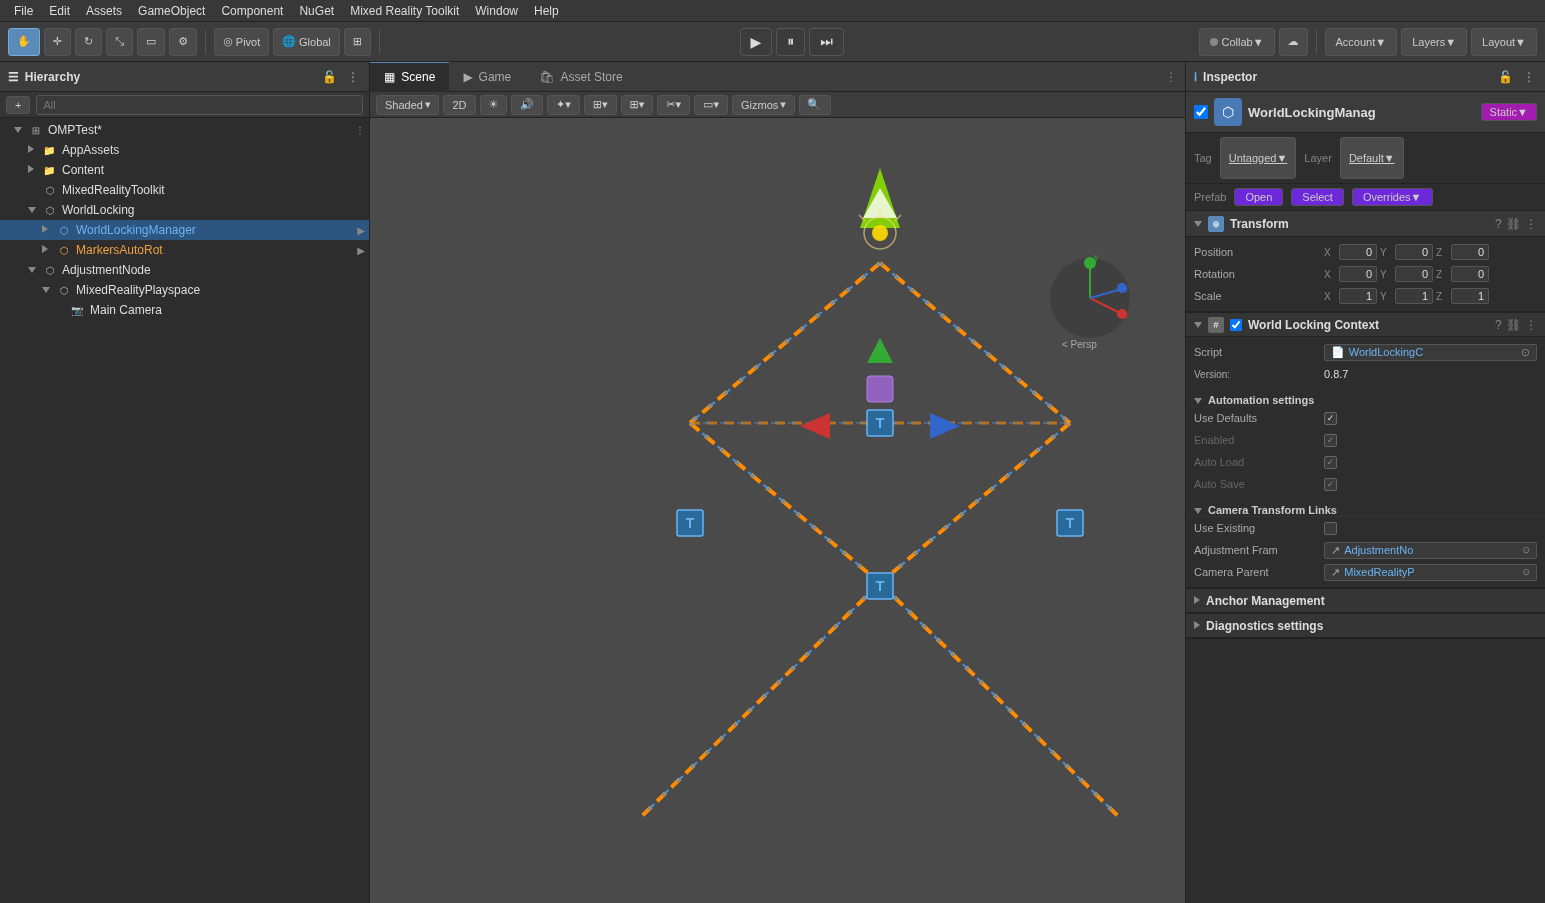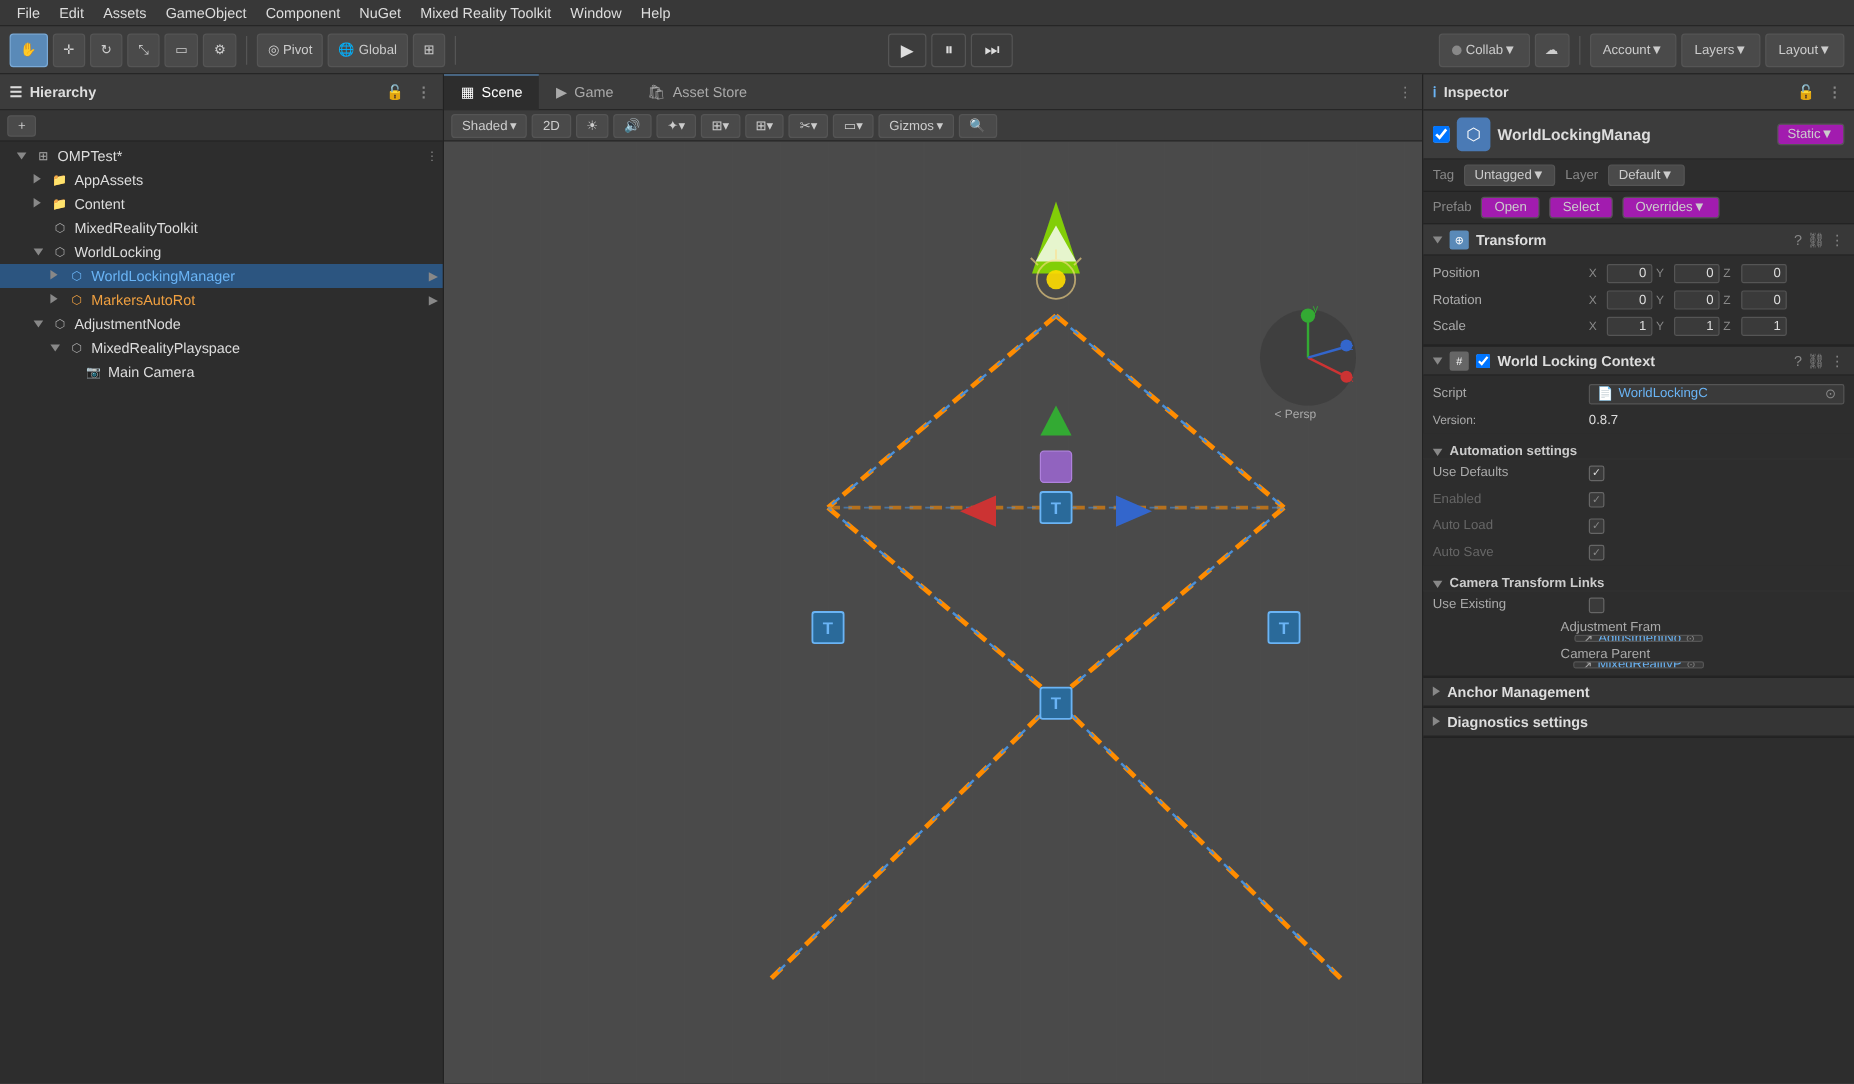--- a/index.html
+++ b/index.html
@@ -58,24 +58,24 @@
     
     #inspector { width: 360px; background: #2d2d2d; border-left: 1px solid #222; display: flex; flex-direction: column; overflow-y: auto; }
     .inspector-header { background: #3c3c3c; height: 30px; display: flex; align-items: center; padding: 0 8px; border-bottom: 1px solid #222; gap: 6px; font-size: 12px; font-weight: bold; position: sticky; top: 0; z-index: 10; }
     .inspector-object { background: #3c3c3c; padding: 6px 8px; border-bottom: 1px solid #222; display: flex; align-items: center; gap: 6px; }
     .object-icon { width: 28px; height: 28px; background: #4a7ab5; border-radius: 4px; display: flex; align-items: center; justify-content: center; color: white; font-size: 14px; }
     .object-checkbox { width: 14px; height: 14px; }
     .object-name { flex: 1; font-size: 13px; font-weight: bold; color: #ddd; }
     .static-btn { background: #a21caf; border: 1px solid #555; border-radius: 3px; color: #ccc; padding: 2px 8px; font-size: 11px; }
     .tag-layer-row { display: flex; align-items: center; padding: 4px 8px; gap: 8px; border-bottom: 1px solid #222; font-size: 11px; }
     .tag-label { color: #888; }
-    .tag-dropdown { background: #4a4a4a; border: 1px solid #555; border-radius: 3px; color: #ccc; padding: 2px 8px; font-size: 11px; cursor: pointer; }
+    .tag-dropdown { background: #4a4a4a; border: 1px solid #555; border-radius: 3px; color: #ccc; padding: 14px 8px; font-size: 11px; cursor: pointer; text-decoration: underline; }
     .prefab-row { display: flex; align-items: center; padding: 4px 8px; gap: 8px; border-bottom: 1px solid #222; font-size: 11px; }
     .prefab-label { color: #888; }
-    .prefab-btn { background: #a21caf; border: 1px solid #555; border-radius: 3px; color: #ccc; padding: 2px 10px; font-size: 11px; cursor: pointer; }
+    .prefab-btn { background: #6d28d9; border: 1px solid #555; border-radius: 3px; color: #ccc; padding: 2px 10px; font-size: 11px; cursor: pointer; }
     .component-header { background: #383838; height: 26px; display: flex; align-items: center; padding: 0 8px; gap: 6px; border-bottom: 1px solid #222; cursor: pointer; }
     .component-collapse { color: #888; font-size: 9px; }
     .component-icon { width: 16px; height: 16px; background: #5a8ab8; border-radius: 2px; display: flex; align-items: center; justify-content: center; font-size: 9px; color: white; }
     .component-title { flex: 1; font-size: 12px; font-weight: bold; color: #ddd; }
     .component-actions { display: flex; gap: 4px; color: #888; }
     .component-body { padding: 4px 0; border-bottom: 1px solid #222; }
     .prop-row { display: flex; align-items: center; padding: 2px 8px; height: 22px; }
     .prop-label { width: 130px; color: #aaa; font-size: 11px; flex-shrink: 0; }
     .xyz-group { display: flex; gap: 3px; align-items: center; flex: 1; }
     .xyz-label { color: #888; font-size: 10px; width: 12px; }
@@ -91,21 +91,21 @@
     .version-label { width: 130px; color: #aaa; font-size: 10px; }
     .version-value { color: #ddd; font-size: 11px; }
     .subsection-header { background: #2d2d2d; height: 22px; display: flex; align-items: flex-end; padding: 0 8px; gap: 6px; border-bottom: 1px solid #333; cursor: pointer; }
     .subsection-collapse { color: #888; font-size: 9px; }
     .subsection-title { flex: 1; font-size: 11px; font-weight: bold; color: #ccc; }
     .checkbox-row { display: flex; align-items: center; padding: 2px 8px; height: 22px; }
     .checkbox-label { width: 130px; color: #aaa; font-size: 11px; }
     .check-box { width: 13px; height: 13px; background: #3a3a3a; border: 1px solid #666; border-radius: 2px; display: flex; align-items: center; justify-content: center; }
     .check-box.checked::after { content: '✓'; font-size: 9px; color: #ddd; }
     .check-box.checked-gray::after { content: '✓'; font-size: 9px; color: #888; }
-    .ref-row { display: flex; align-items: center; padding: 2px 8px; height: 22px; flex-direction: column; }
+    .ref-row { display: flex; align-items: center; padding: 2px 8px; height: 22px; }
     .ref-label { width: 130px; color: #aaa; font-size: 11px; flex-shrink: 0; }
     .ref-value { flex: 1; background: #3a3a3a; border: 1px solid #555; border-radius: 2px; color: #6ab4f5; padding: 1px 6px; font-size: 11px; display: flex; align-items: center; gap: 4px; overflow: hidden; }
     .ref-text { overflow: hidden; text-overflow: ellipsis; white-space: nowrap; font-size: 11px; }
     .ref-icon { color: #888; font-size: 9px; margin-left: auto; }
     .collapsible-section { border-bottom: 1px solid #222; }
     .collapse-arrow-right { display: inline-block; width: 0; height: 0; border-top: 4px solid transparent; border-bottom: 4px solid transparent; border-left: 6px solid #888; }
     .collapse-arrow-down { display: inline-block; width: 0; height: 0; border-left: 4px solid transparent; border-right: 4px solid transparent; border-top: 6px solid #888; }
 
     
     ::-webkit-scrollbar { width: 6px; }
@@ -168,20 +168,21 @@
 
   <div id="hierarchy">
     <div class="panel-header">
       <span>☰</span>
       <span class="panel-title">Hierarchy</span>
       <span class="panel-action-btn">🔓</span>
       <span class="panel-action-btn">⋮</span>
     </div>
     <div class="hierarchy-toolbar">
       <button class="add-btn">+</button>
+      <input class="search-box" type="text" placeholder="All" style="">
     </div>
     <div class="hierarchy-tree">
 
       <div class="tree-item indent1">
         <span class="tree-arrow"><span class="tree-arrow-down"></span></span>
         <span class="tree-icon" style="color:#aaa;">⊞</span>
         <span class="tree-label">OMPTest*</span>
         <span class="tree-item-extra">⋮</span>
       </div>
 

